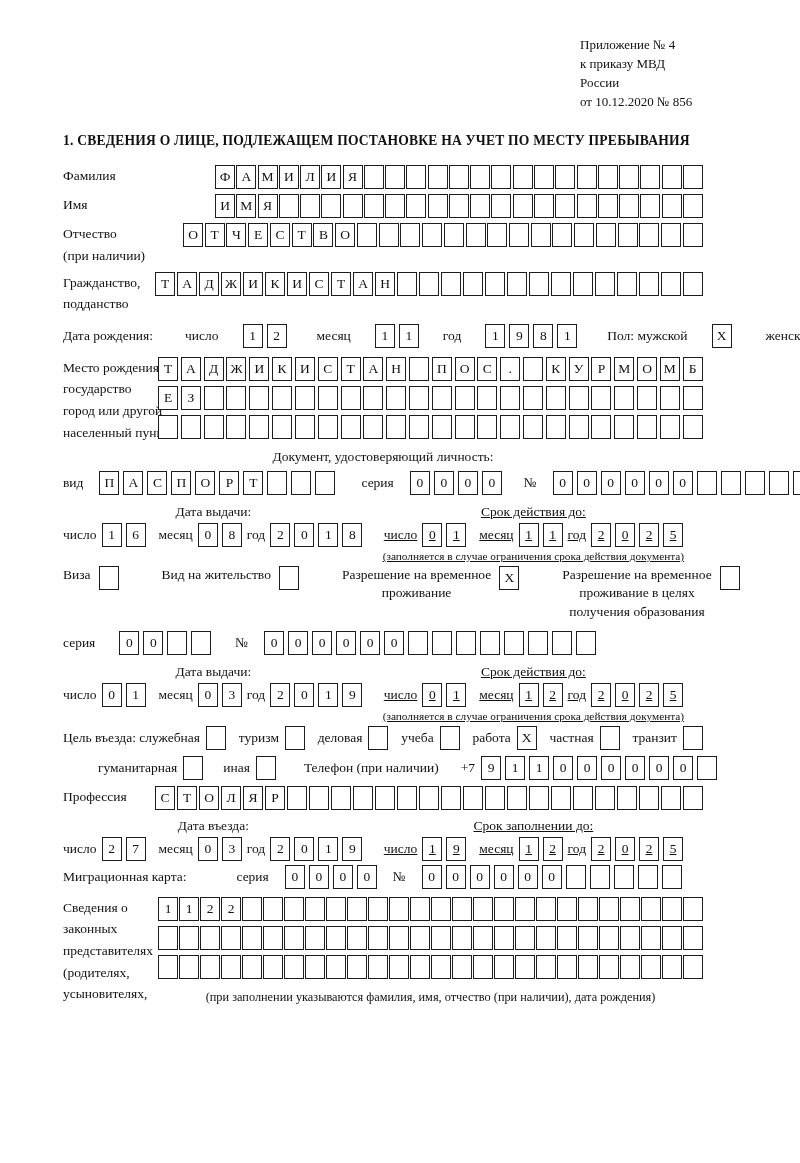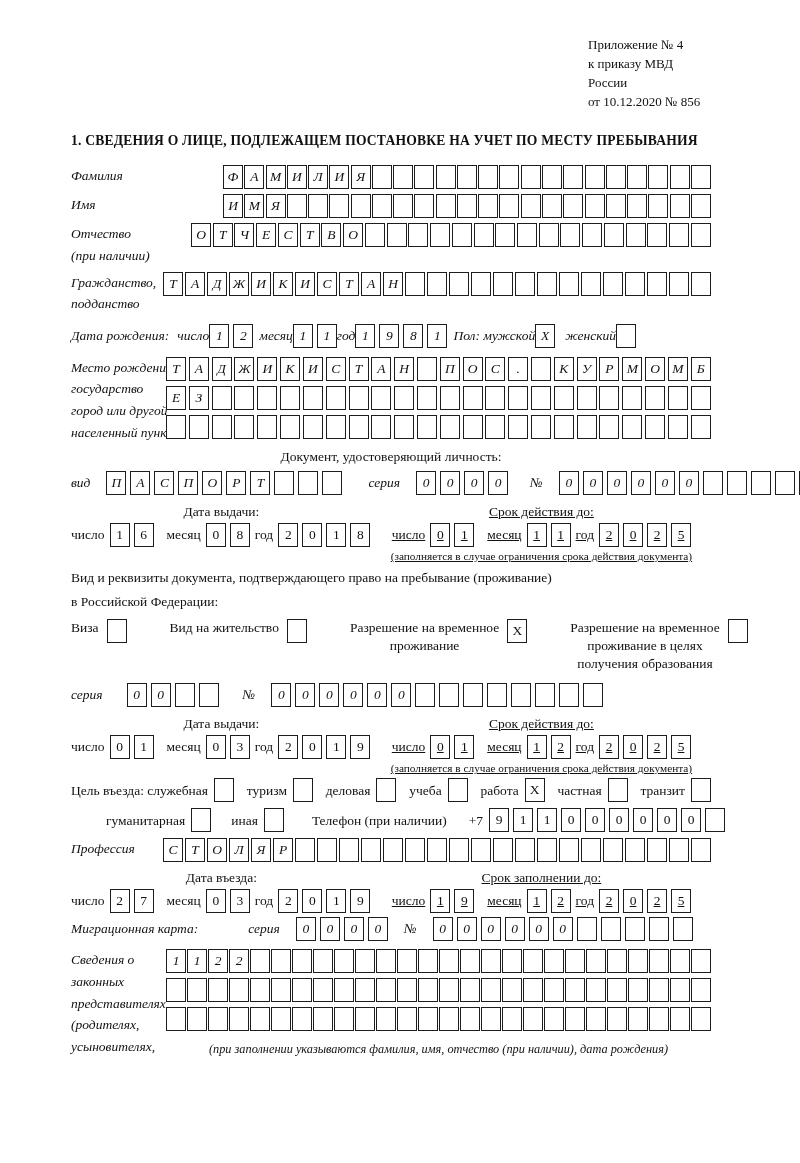--- a/index.html
+++ b/index.html
@@ -1,35 +1,35 @@
 <!DOCTYPE html>
 <html><head>
 <meta charset="utf-8">
 <style>
   html,body{margin:0;padding:0;background:#fff;}
   body{width:800px;height:1163px;overflow:hidden;
        font-family:"Liberation Serif","DejaVu Serif",serif;color:#111;}
-  .page{box-sizing:border-box;width:728px;height:1163px;padding:36px 25px 10px 63px;margin-left:8px;}
+  .page{box-sizing:border-box;width:728px;height:1163px;padding:36px 25px 10px 63px;}
   .appendix{margin-left:517px;font-size:13px;line-height:1.45;}
   .appendix .edition{font-size:12.5px;margin-top:3px;}
   .forma{ text-align:right;font-weight:bold;font-size:14.5px;margin-top:16px;letter-spacing:.4px;}
   .title{ text-align:center;font-weight:bold;font-size:15px;line-height:1.5;margin-top:14px;}
   .blank-line{display:inline-block;width:52px;border-bottom:2px solid #333;height:12px;margin-left:10px;}
   .sec-heading{font-weight:bold;font-size:13.6px;margin-top:22px;letter-spacing:.2px;}
   .rows{margin-top:16px;}
-  .row{display:flex;align-items:flex-start;margin-bottom:5px;font-style:italic;}
+  .row{display:flex;align-items:flex-start;margin-bottom:5px;}
   .lbl{font-size:13.5px;line-height:1.6;white-space:nowrap;}
   .lblcol{flex:none;}
   .w152{width:152px;} .w120{width:120px;} .w95{width:95px;} .w92{width:92px;} .w50{width:50px;}
   .cells{display:flex;gap:4px;flex:none;}
   .cells.fill{flex:1;justify-content:space-between;gap:0;}
   .cell{box-sizing:border-box;flex:none;width:20px;height:24px;border:1.8px solid #1d1d1d;
         display:flex;align-items:center;justify-content:center;font-size:13.5px;background:#fff;}
   .stack{flex:1;display:flex;flex-direction:column;gap:5px;}
-  .inline{display:flex;align-items:center;gap:0;flex-wrap:nowrap;}
+  .inline{display:flex;align-items:center;gap:24px;flex-wrap:nowrap;}
   .inline .lbl{line-height:1.2;}
   .gap4{gap:16px;}
   .doc-heading{text-align:center;font-weight:normal;font-size:13.5px;margin:6px 0 6px 0;}
   .datecols{display:flex;margin-bottom:4px;}
   .dcol-l{flex:0 0 47%;} .dcol-r{flex:0 0 53%;text-decoration:underline;}
   .dlabel{text-align:center;font-size:13.5px;margin-bottom:3px;}
   .drow{display:flex;align-items:center;gap:5px;font-size:13.5px;}
   .dnote{font-size:11.3px;text-align:center;margin-top:3px;white-space:nowrap;}
   .para{font-size:13.5px;line-height:1.8;}
   .optrow{display:flex;justify-content:space-between;align-items:flex-start;margin:4px 0 10px 0;gap:43px;}
@@ -381,24 +381,20 @@
               <span class="cell">2</span>
               <span class="cell">0</span>
               <span class="cell">2</span>
               <span class="cell">5</span>
             </span>
         </div>
         <div class="dnote">(заполняется в случае ограничения срока действия документа)</div>
       </div>
     </div>
 
-    <div class="para">
-      <div>Вид и реквизиты документа, подтверждающего право на пребывание (проживание)</div>
-      <div>в Российской Федерации:</div>
-    </div>
 
     <div class="optrow">
       <div class="opt">
         <span class="lbl">Виза</span>
         <span class="cells">
             <span class="cell"></span>
           </span>
       </div>
       <div class="opt">
         <span class="lbl">Вид на жительство</span>

